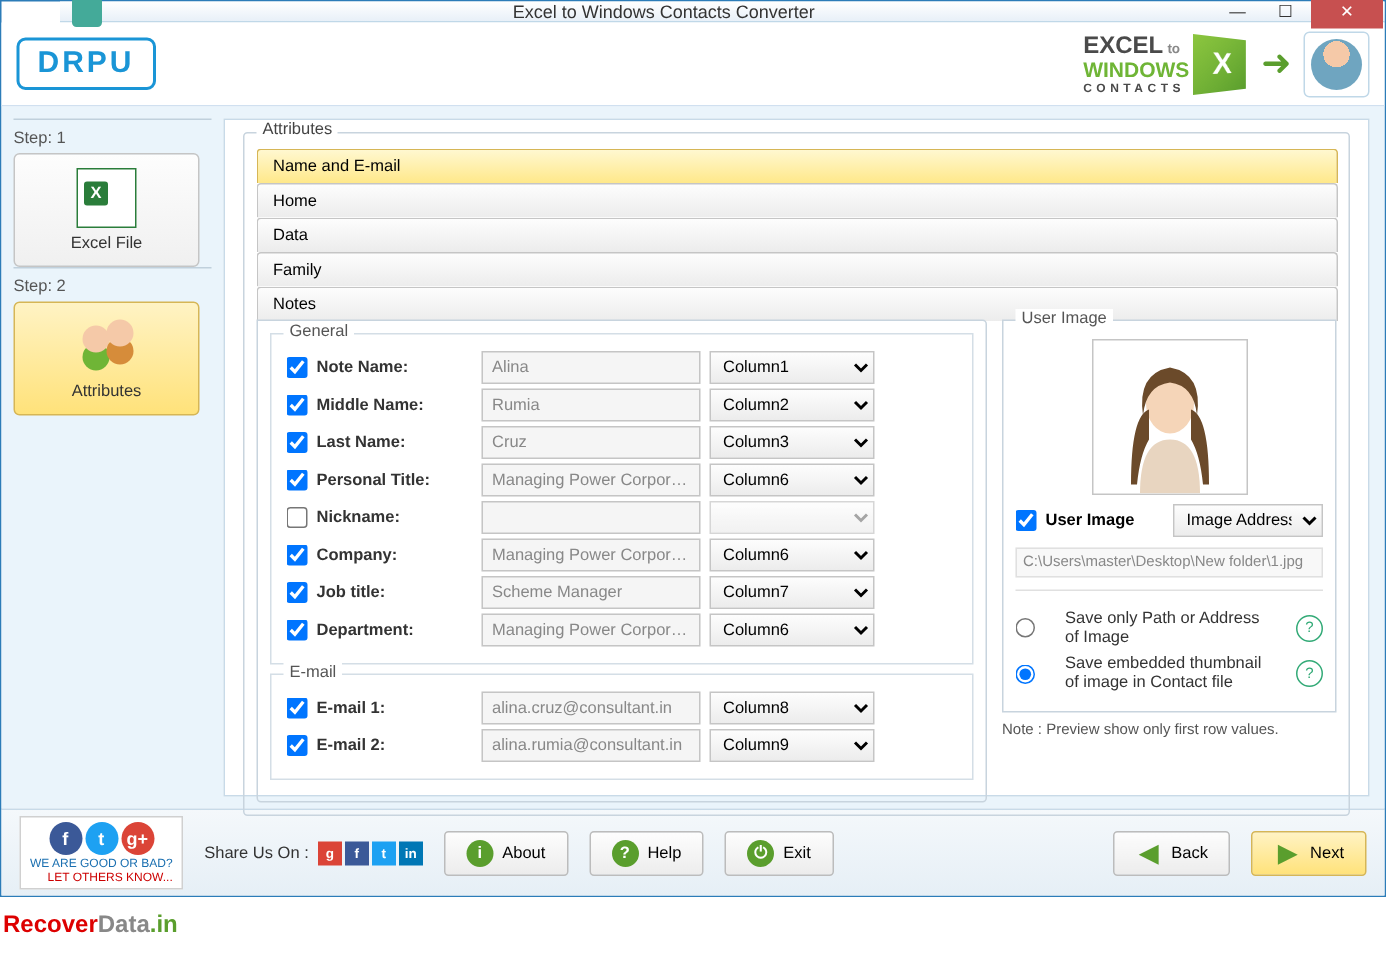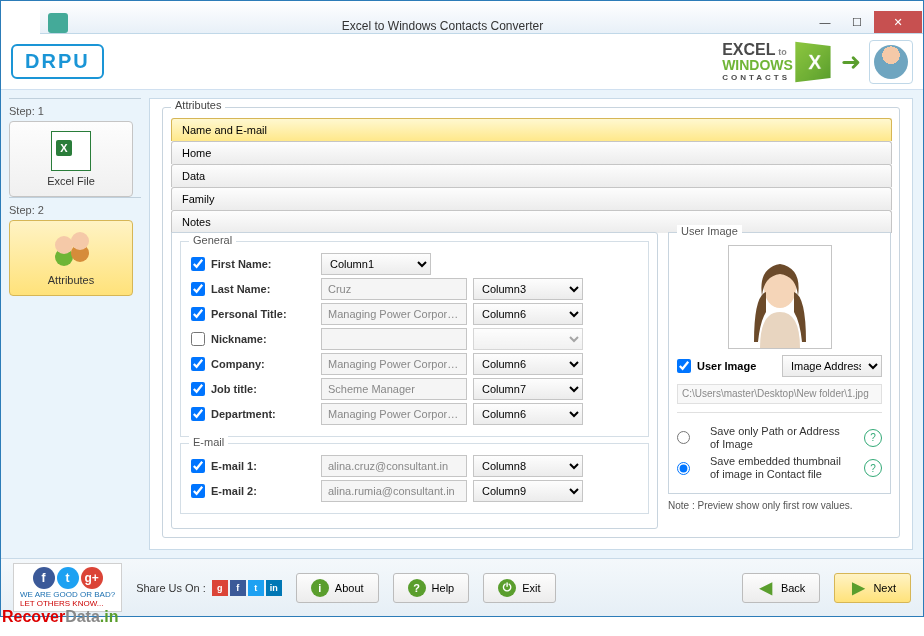--- a/index.html
+++ b/index.html
@@ -1,19 +1,19 @@
 <!DOCTYPE html>
 <html><head>
 <meta charset="utf-8">
 <style>
 * { box-sizing: border-box; margin: 0; padding: 0; font-family: "Segoe UI", Tahoma, sans-serif; }
 body { background: #fff; width: 924px; height: 636px; overflow: hidden; }
 
 .window { width: 924px; border: 1px solid #2c7cb8; }
-.titlebar { height: 33px; background: linear-gradient(#fff, #e8f0f8); display: flex; align-items: flex-end; border-bottom: 1px solid #c0d8e8; margin-left: 39px; }
+.titlebar { height: 14px; background: linear-gradient(#fff, #e8f0f8); display: flex; align-items: center; border-bottom: 1px solid #c0d8e8; margin-left: 39px; }
 .title-icon { width: 20px; height: 20px; margin: 0 8px; background: #4a9; border-radius: 3px; display: flex; align-items: center; justify-content: center; }
 .title-text { flex: 1; text-align: center; font-size: 12px; color: #333; }
 .win-btn { width: 30px; height: 22px; margin: 0 1px; display: flex; align-items: center; justify-content: center; font-size: 11px; color: #333; cursor: pointer; }
 .win-min::before { content: "—"; }
 .win-max::before { content: "☐"; }
 .win-close { background: #c75050; color: #fff; width: 48px; }
 .win-close::before { content: "✕"; }
 
 .header-strip { height: 56px; background: #fff; display: flex; align-items: center; padding: 6px 10px; border-bottom: 1px solid #d0e0f0; }
 .drpu-logo { border: 2px solid #1a95d6; border-radius: 6px; padding: 4px 12px; color: #1a95d6; font-weight: bold; font-size: 20px; letter-spacing: 2px; }
@@ -75,21 +75,21 @@
 .radio-row { display:flex; align-items:center; gap:20px; font-size:11px; margin:4px 0; }
 .radio-row label { flex:1; color:#333; line-height:1.2; }
 .qmark { width:18px;height:18px;border:1px solid #3a7;border-radius:50%;display:flex;align-items:center;justify-content:center;font-size:10px;color:#3a7;cursor:pointer; }
 .note { font-size: 10px; color: #555; margin-top: 6px; }
 
 .footer { height: 58px; background: linear-gradient(#f4f8fb,#e6eff6); border-top: 1px solid #c8dae8; display:flex; align-items:center; padding: 6px 12px; gap: 14px; }
 .social-box { display:flex;flex-direction:column;align-items:center;gap:2px; border:1px solid #d0d0d0; padding:3px 6px; background:#fff; }
 .soc-icons { display:flex; gap:2px; }
 .soc { width:22px;height:22px;border-radius:50%;display:flex;align-items:center;justify-content:center;color:#fff;font-size:12px;font-weight:bold; }
 .fb{background:#3b5998}.tw{background:#1da1f2}.gp{background:#db4437}
-.soc-txt { font-size:8px;color:#1a6fb0;text-align:left;line-height:1.1; }
+.soc-txt { font-size:8px;color:#1a6fb0;text-align:right;line-height:1.1; }
 .soc-txt .red { color:#c00; }
 .share-lbl { font-size:11px; color:#333; }
 .share-icons { display:flex; gap:2px; }
 .sq { width:16px;height:16px;display:flex;align-items:center;justify-content:center;color:#fff;font-size:9px;font-weight:bold; }
 .sq.gp{background:#db4437}.sq.fb{background:#3b5998}.sq.tw{background:#1da1f2}.sq.li{background:#0077b5}
 .fbtn { height: 30px; padding: 0 14px; background: linear-gradient(#fdfdfd,#ececec); border:1px solid #bcbcbc; border-radius:3px; display:flex;align-items:center;gap:6px;font-size:11px;cursor:pointer; }
 .fbtn.primary { background: linear-gradient(#fff3c4,#ffe27a); border-color:#d6b656; }
 .ficon { width:18px;height:18px;border-radius:50%;display:flex;align-items:center;justify-content:center;color:#fff;font-size:11px;font-weight:bold; }
 .i-about{background:#5a9e2d}.i-help{background:#5a9e2d}.i-exit{background:#5a9e2d}
 .i-arrow{background:transparent;color:#5a9e2d;font-size:16px;}
@@ -158,22 +158,29 @@
           <div class="tab">Notes</div>
         </div>
 
         <div class="cols">
           <div class="left-col">
             <div class="group">
               <span class="glegend">General</span>
               <div id="gen-rows">
                   <div class="row">
                     <input type="checkbox" class="chk" checked="" style="">
-                    <span class="lbl">First Name:</span>
+                    <span class="lbl">Note Name:</span>
+                    <input class="txt" readonly="" value="Alina" style="">
                     <select class="sel"><option>Column1</option></select>
+                  </div>
+                  <div class="row">
+                    <input type="checkbox" class="chk" checked="" style="">
+                    <span class="lbl">Middle Name:</span>
+                    <input class="txt" readonly="" value="Rumia" style="">
+                    <select class="sel"><option>Column2</option></select>
                   </div>
                   <div class="row">
                     <input type="checkbox" class="chk" checked="" style="">
                     <span class="lbl">Last Name:</span>
                     <input class="txt" readonly="" value="Cruz" style="">
                     <select class="sel"><option>Column3</option></select>
                   </div>
                   <div class="row">
                     <input type="checkbox" class="chk" checked="" style="">
                     <span class="lbl">Personal Title:</span>

